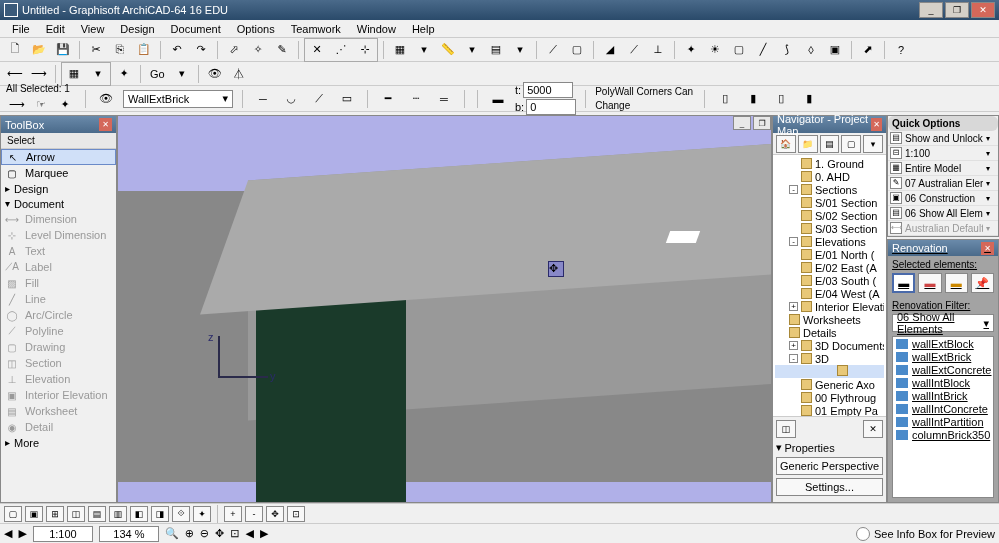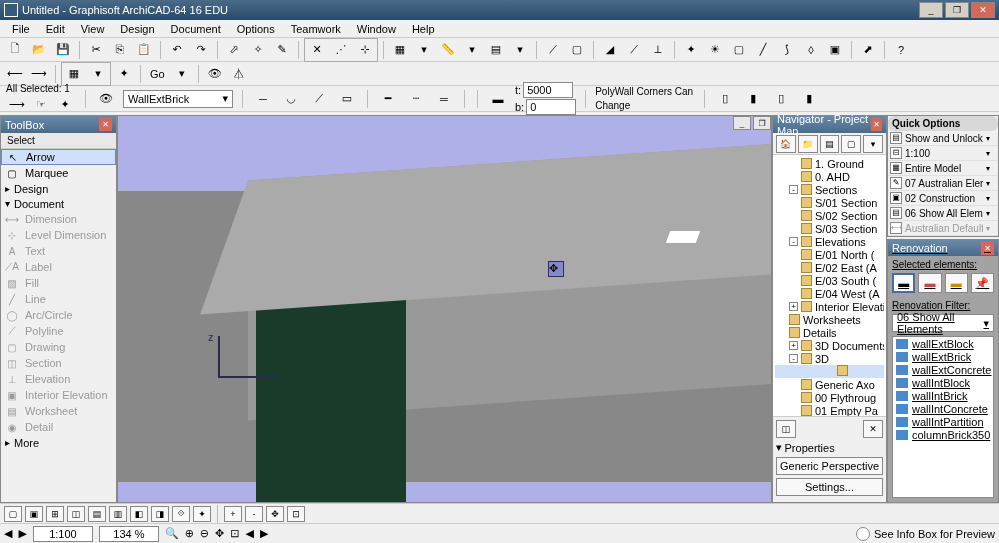--- a/index.html
+++ b/index.html
@@ -471,21 +471,21 @@
           <div class="qo-text">Entire Model</div>
           <div class="qo-dd">▾</div>
         </div>
       <div class="qo-row">
           <div class="qo-icon">✎</div>
           <div class="qo-text">07 Australian Element a...</div>
           <div class="qo-dd">▾</div>
         </div>
       <div class="qo-row">
           <div class="qo-icon">▣</div>
-          <div class="qo-text">02 Construction</div>
+          <div class="qo-text">06 Construction</div>
           <div class="qo-dd">▾</div>
         </div>
       <div class="qo-row">
           <div class="qo-icon">▤</div>
           <div class="qo-text">06 Show All Elements</div>
           <div class="qo-dd">▾</div>
         </div>
       <div class="qo-row" style="color:#999">
           <div class="qo-icon">⟷</div>
           <div class="qo-text">Australian Default</div>

